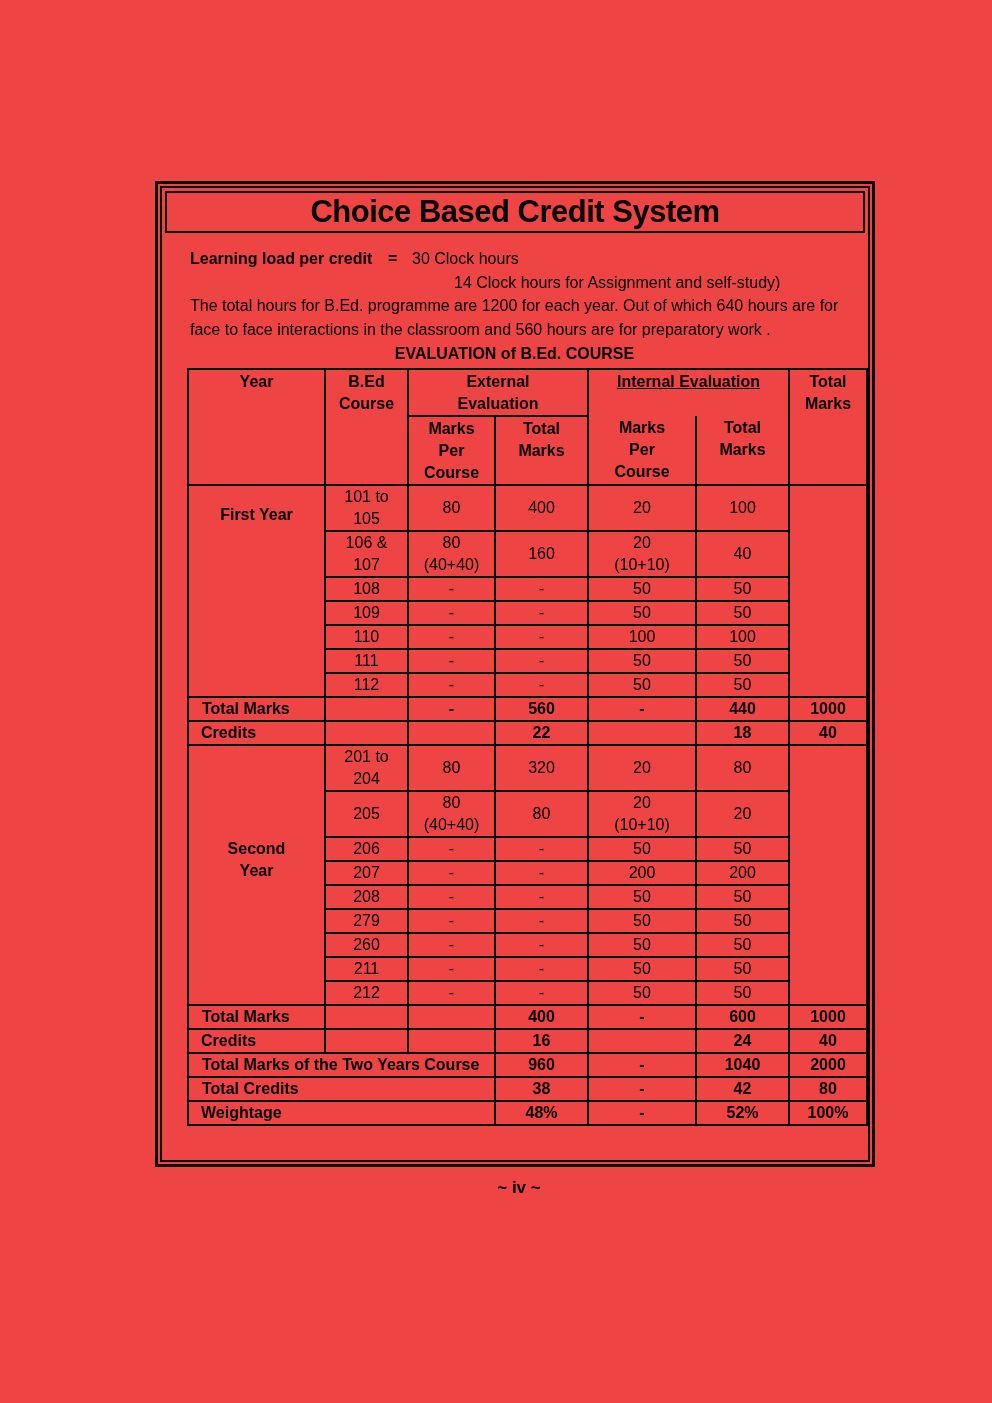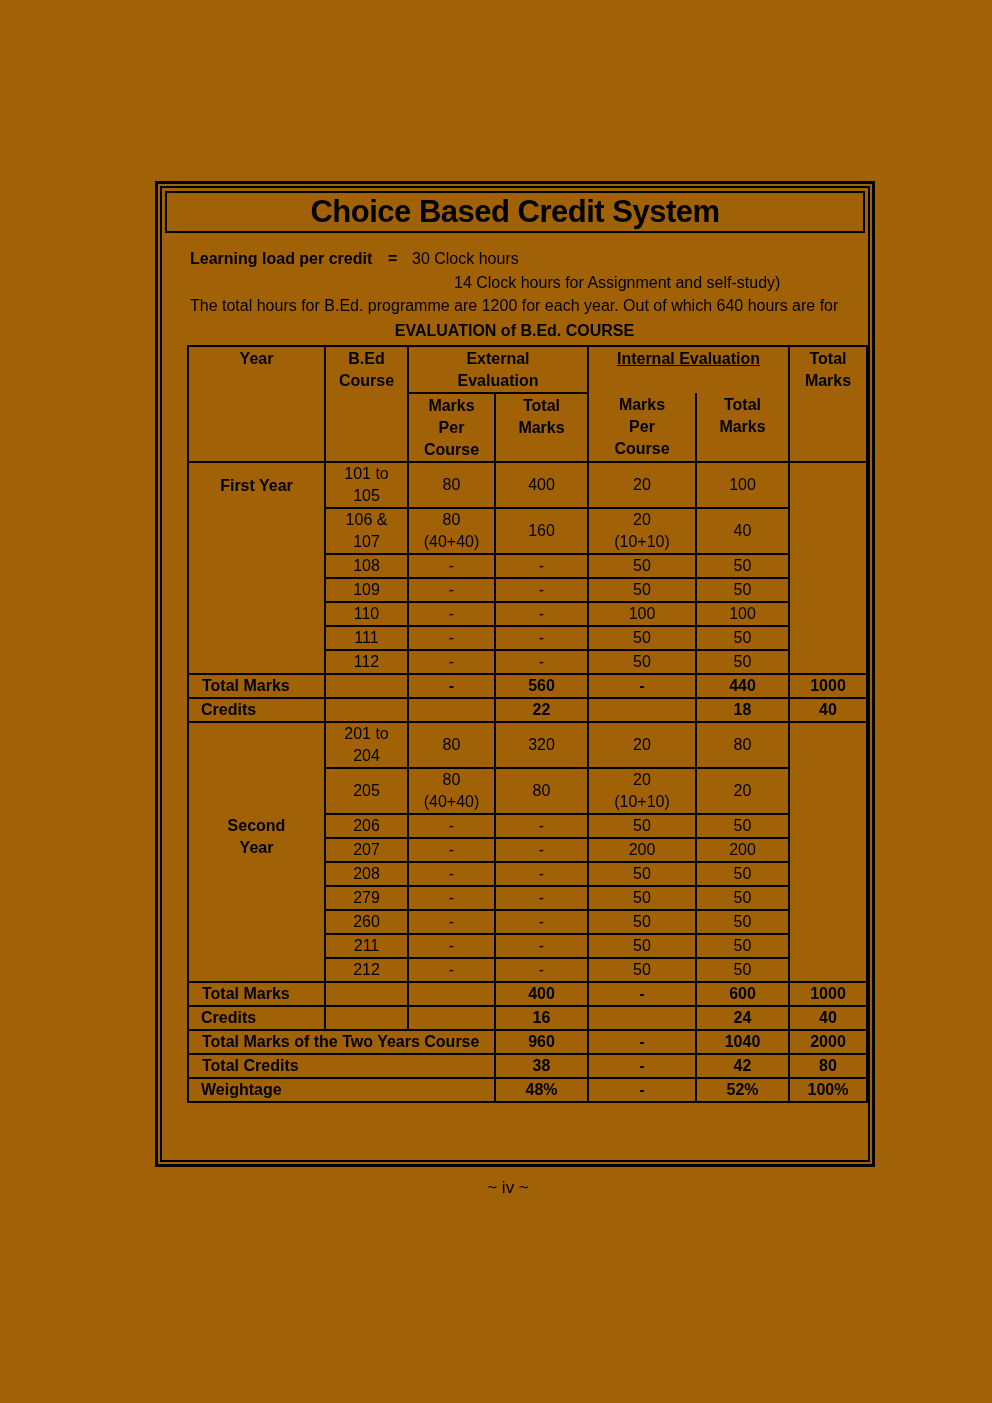--- a/index.html
+++ b/index.html
@@ -3,21 +3,21 @@
 <meta charset="utf-8">
 <style>
   * { box-sizing: border-box; }
   html, body { margin: 0; padding: 0; }
   body {
     width: 992px; height: 1403px;
     background: #ffffff;
     color: #000000;
     font-family: "Liberation Sans", sans-serif;
   }
-  .page { position: relative; width: 992px; height: 1403px; background: #a16207; }
+  .page { position: relative; width: 992px; height: 1403px; background: #ef4444; }
 
   .outer-frame {
     position: absolute; left: 155px; top: 181px;
     width: 720px; height: 986px;
     border: 3px solid #000;
     padding: 2px;
   }
   .inner-frame {
     width: 100%; height: 100%;
     border: 2px solid #000;
@@ -67,46 +67,47 @@
     overflow: hidden;
   }
   th { vertical-align: top; padding-top: 1px; font-weight: bold; }
   thead tr:first-child { height: 46px; }
   thead tr:last-child  { height: 69px; }
   tbody tr { height: 23px; }
   tr.bold td { font-weight: bold; }
   td.b { font-weight: bold; }
   .left  { text-align: left; padding-left: 13px; }
   .pad20 { padding-left: 12px; }
-  .year-first  { vertical-align: top; padding-top: 12px; }
+  .year-first  { vertical-align: top; padding-top: 18px; }
   .year-second { vertical-align: top; padding-top: 92px; }
   .no-bb { border-bottom-style: hidden; text-decoration: underline; }
 
   .footer {
-    position: absolute; left: 148px; top: 1178px;
+    position: absolute; left: 159px; top: 1178px;
     width: 720px;
     text-align: center;
-    font-size: 17px; font-weight: normal;
+    font-size: 17px; font-weight: bold;
   }
 </style>
 </head>
 <body>
 
 <div class="page">
   <div class="outer-frame">
     <div class="inner-frame">
 
       <div class="title-box">
         <h1>Choice Based Credit System</h1>
       </div>
 
       <div class="intro">
         <div class="line"><span class="lbl">Learning load per credit</span><span class="eq">=</span><span>30 Clock hours</span></div>
         <div class="line indent2">14 Clock hours for Assignment and self-study)</div>
         <div class="line">The total hours for B.Ed. programme are 1200 for each year. Out of which 640 hours are for</div>
+        <div class="line">face to face interactions in the classroom and 560 hours are for preparatory work .</div>
       </div>
 
       <div class="table-title">EVALUATION of B.Ed. COURSE</div>
 
       <table>
         <colgroup>
           <col style="width:137px">
           <col style="width:83px">
           <col style="width:87px">
           <col style="width:93px">

